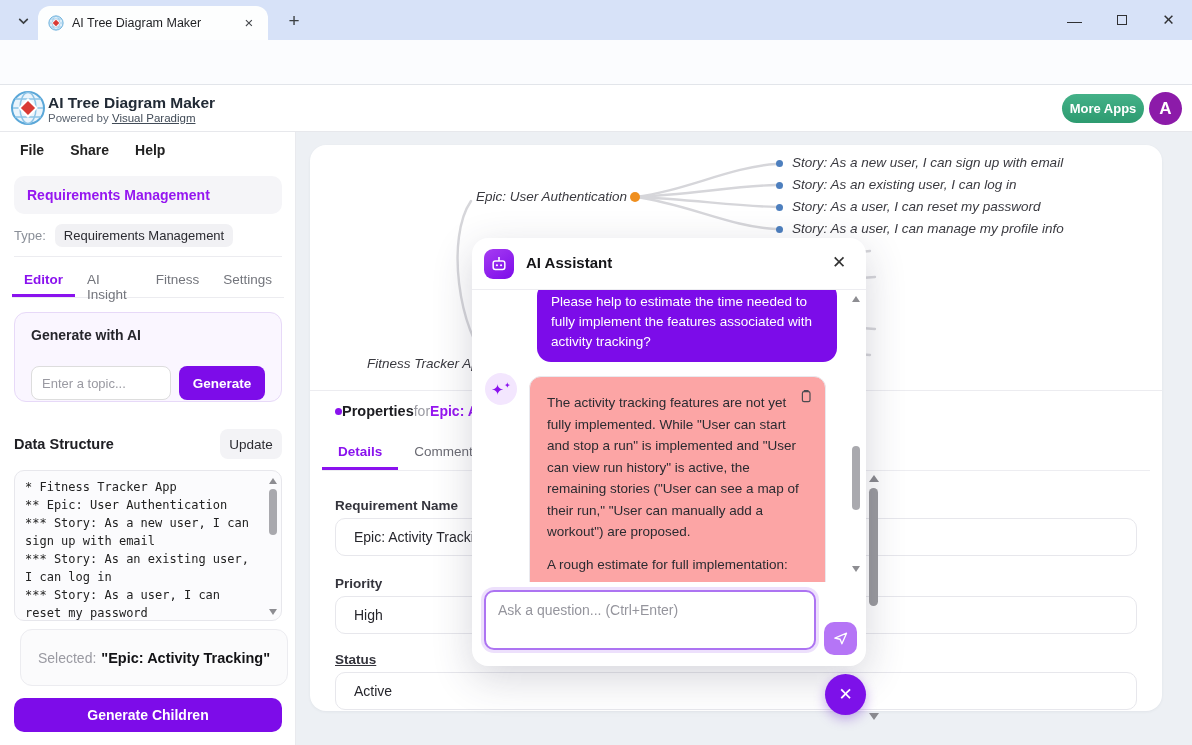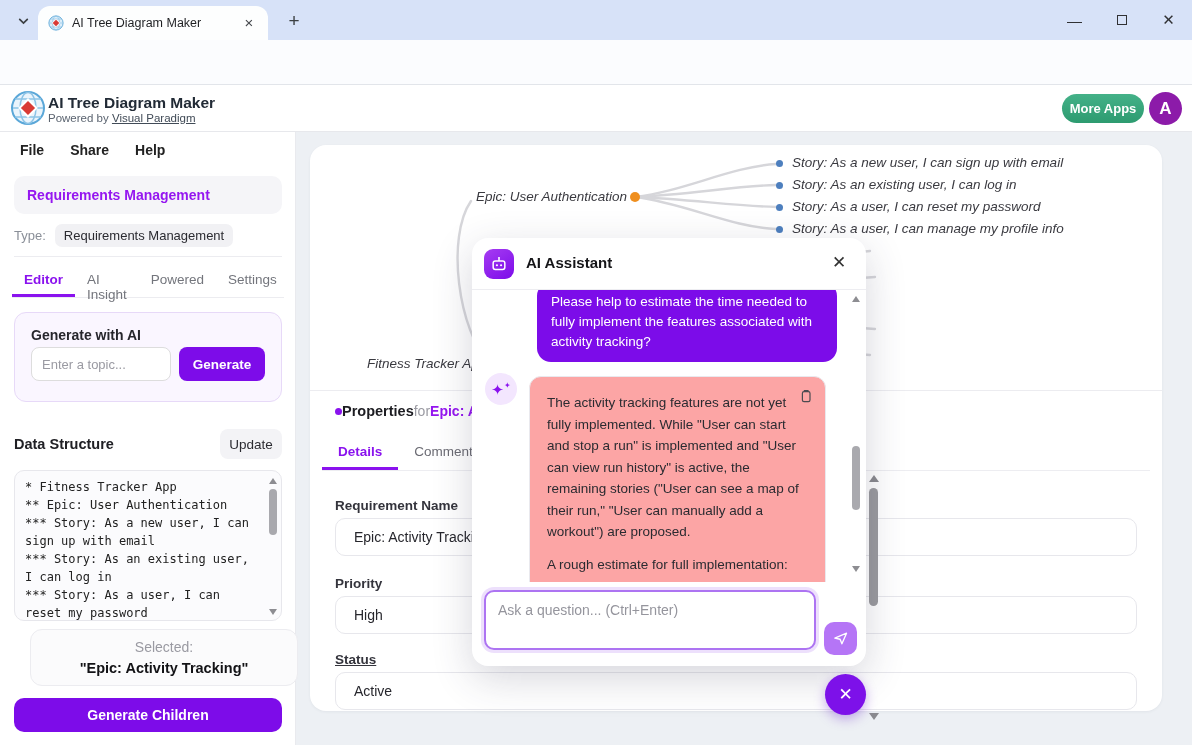--- a/index.html
+++ b/index.html
@@ -47,35 +47,35 @@
   .proj-name { color:#9516f0; font-size:14px; font-weight:bold; }
   .type-row { position:absolute; left:14px; top:92px; display:flex; align-items:center; gap:9px; }
   .type-label { font-size:13px; color:#8a8f98; }
   .type-pill { background:#f1f1f4; border-radius:7px; padding:4px 9px; font-size:13px; color:#2b2b31; }
   .side-div { position:absolute; left:14px; top:124px; width:268px; height:1px; background:#ececf0; }
   .side-tabs { position:absolute; left:12px; top:134px; width:272px; height:32px; display:flex; border-bottom:1px solid #ececf0; }
   .side-tab { padding:6px 12px; font-size:13.5px; color:#73757c; }
   .side-tab.active { color:#8a12ee; font-weight:bold; border-bottom:3px solid #8a12ee; background:#fff; border-radius:6px 6px 0 0; }
   .gen-panel { position:absolute; left:14px; top:180px; width:268px; height:90px; background:#faf6ff; border:1px solid #e7d9f8; border-radius:12px; padding:14px 16px; }
   .gen-title { font-size:14px; font-weight:bold; color:#26262c; }
-  .gen-row { display:flex; gap:8px; margin-top:4px; }
+  .gen-row { display:flex; gap:8px; margin-top:23px; }
   .gen-input { width:140px; height:34px; border:1px solid #ddd; border-radius:8px; padding:0 10px; font-size:13px; background:#fff; font-family:"Liberation Sans",sans-serif; color:#333; }
   .gen-input::placeholder { color:#9a9aa2; }
   .gen-btn { width:88px; height:34px; border:none; border-radius:8px; background:#7d0ce9; color:#fff; font-size:13.5px; font-weight:bold; }
   .ds-head { position:absolute; left:14px; top:297px; width:268px; display:flex; justify-content:space-between; align-items:center; }
   .ds-title { font-size:14.5px; font-weight:bold; color:#202025; }
   .ds-update { width:62px; height:30px; border:none; border-radius:8px; background:#f3f3f6; font-size:13.5px; color:#2b2b31; font-family:"Liberation Sans",sans-serif; }
   .ds-box { position:absolute; left:14px; top:338px; width:268px; height:151px; background:#fbfbfd; border:1px solid #e7e7ec; border-radius:10px; overflow:hidden; }
   .ds-text { position:absolute; left:10px; top:7px; width:232px; font-family:"DejaVu Sans Mono",monospace; font-size:12px; line-height:18px; color:#222; white-space:pre-wrap; }
   .ds-scroll { position:absolute; right:2px; top:2px; width:12px; height:147px; }
   .sb-arrow-up, .sb-arrow-dn { position:absolute; left:2px; width:0; height:0; border-left:4.5px solid transparent; border-right:4.5px solid transparent; }
   .sb-arrow-up { border-bottom:6px solid #8d8d92; }
   .sb-arrow-dn { border-top:6px solid #8d8d92; }
   .sb-thumb { position:absolute; left:2px; width:8px; border-radius:4px; background:#a9a9ae; }
-  .sel-box { position:absolute; left:30px; top:497px; width:268px; height:57px; border:1px solid #ececf0; background:#fbfbfc; border-radius:12px; display:flex; align-items:center; justify-content:center; gap:5px;flex-direction:column; }
+  .sel-box { position:absolute; left:20px; top:497px; width:268px; height:57px; border:1px solid #ececf0; background:#fbfbfc; border-radius:12px; display:flex; align-items:center; justify-content:center; gap:5px; }
   .sel-label { font-size:14px; color:#9a9aa2; }
   .sel-value { font-size:14.5px; font-weight:bold; color:#131316; }
   .gen-children { position:absolute; left:14px; top:566px; width:268px; height:34px; border:none; border-radius:10px; background:#7d0ce9; color:#fff; font-size:14px; font-weight:bold; }
 
   
   .main-card { position:absolute; left:310px; top:13px; width:852px; height:566px; background:#fff; border-radius:16px; box-shadow:0 1px 3px rgba(40,45,60,.06); }
   .diagram { position:absolute; left:0; top:0; width:852px; height:245px; overflow:hidden; }
   .node-label { position:absolute; font-size:13.5px; color:#3a3a40; white-space:nowrap;font-style:italic; }
   .dot { position:absolute; border-radius:50%; }
   .dot-epic { width:10px; height:10px; background:#ef8f1f; }
@@ -239,21 +239,21 @@
         <span class="proj-name">Requirements Management</span>
       </div>
       <div class="type-row">
         <span class="type-label">Type:</span>
         <span class="type-pill">Requirements Management</span>
       </div>
       <div class="side-div"></div>
       <div class="side-tabs">
         <span class="side-tab active">Editor</span>
         <span class="side-tab">AI Insight</span>
-        <span class="side-tab">Powered</span>
+        <span class="side-tab">Fitness</span>
         <span class="side-tab">Settings</span>
       </div>
       <div class="gen-panel">
         <div class="gen-title">Generate with AI</div>
         <div class="gen-row">
           <input class="gen-input" placeholder="Enter a topic..." style="">
           <button class="gen-btn">Generate</button>
         </div>
       </div>
       <div class="ds-head">

